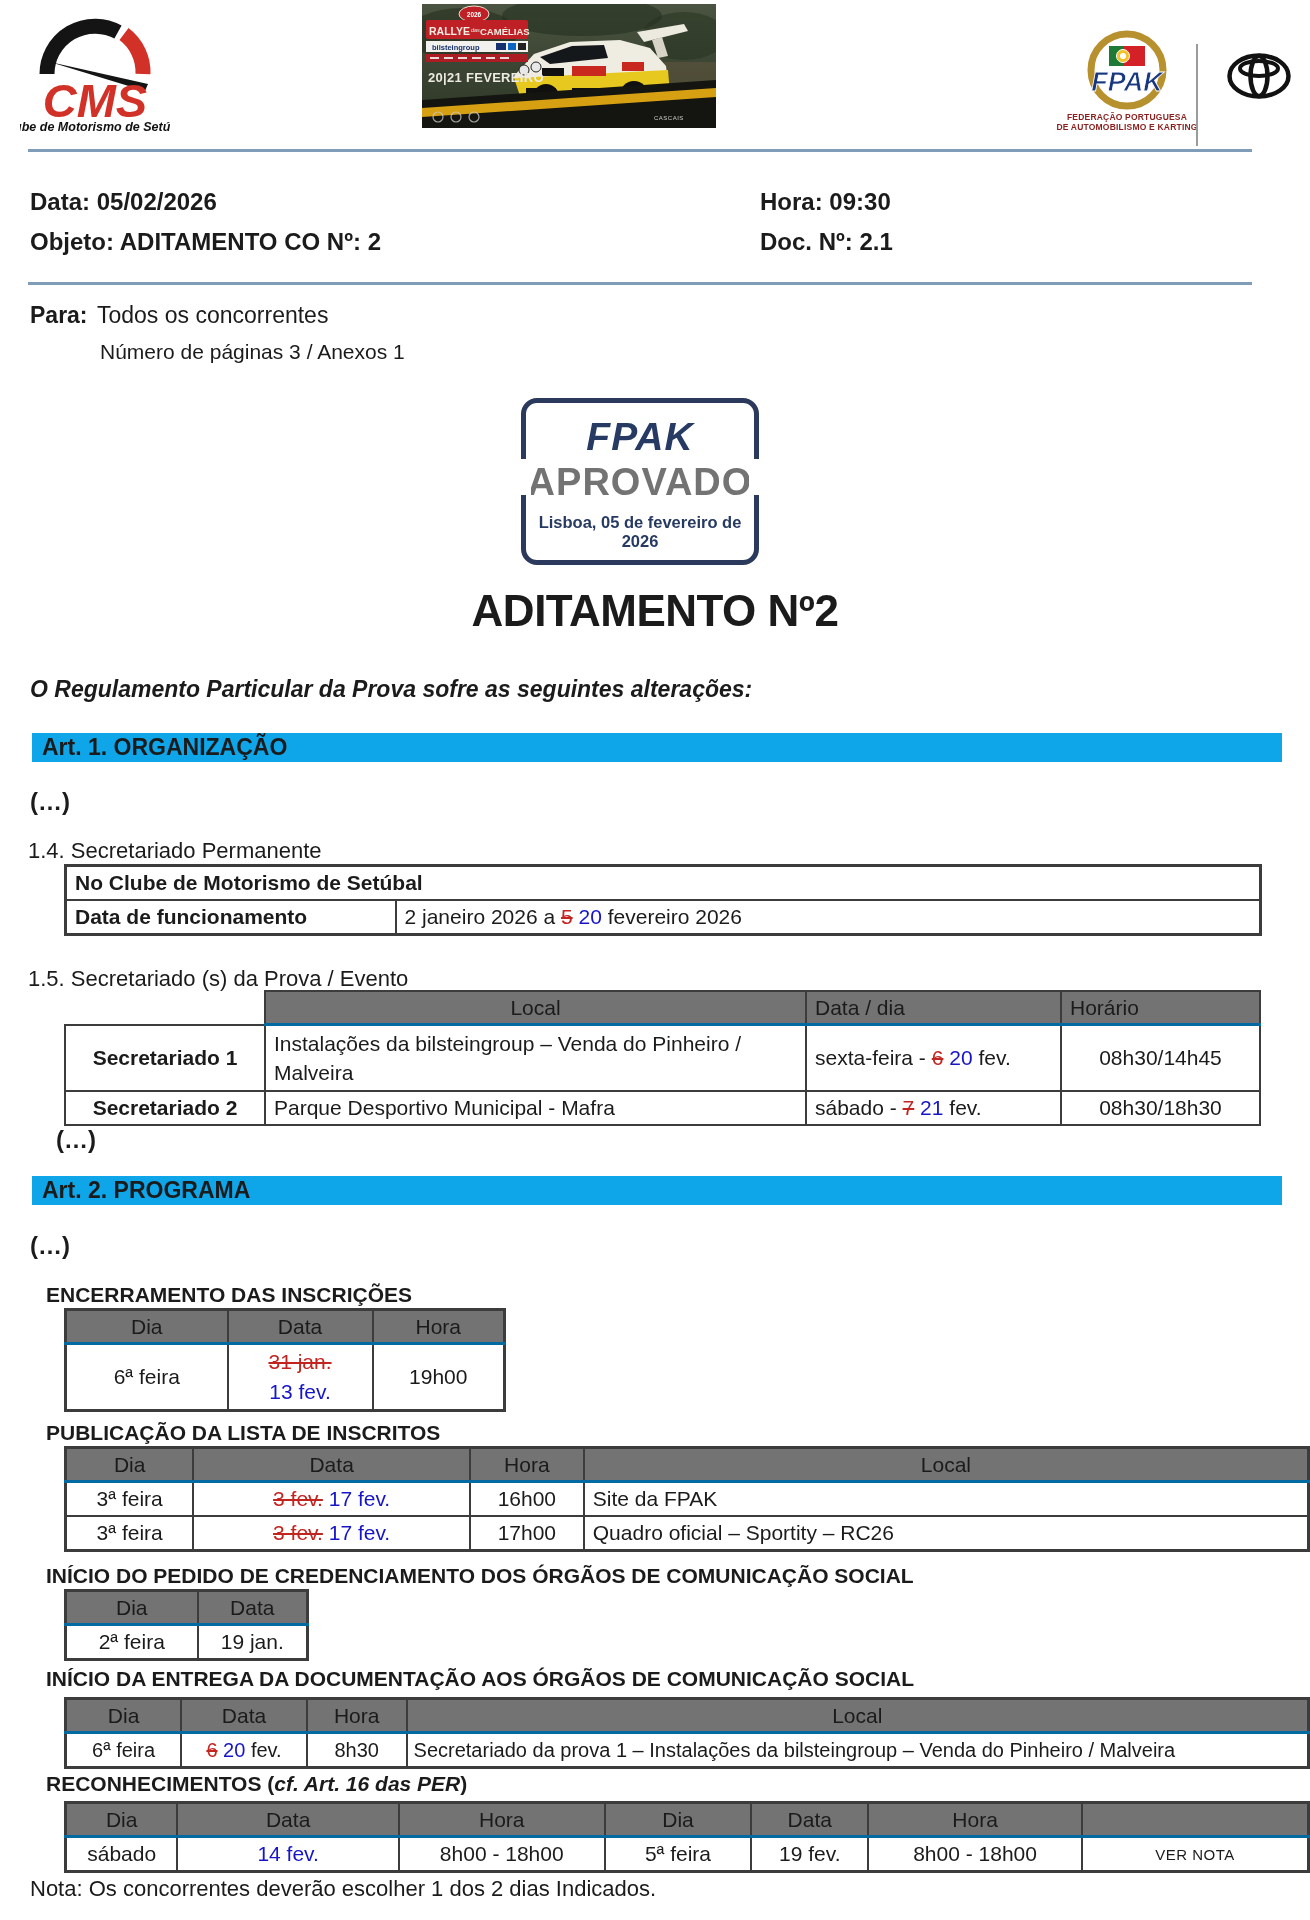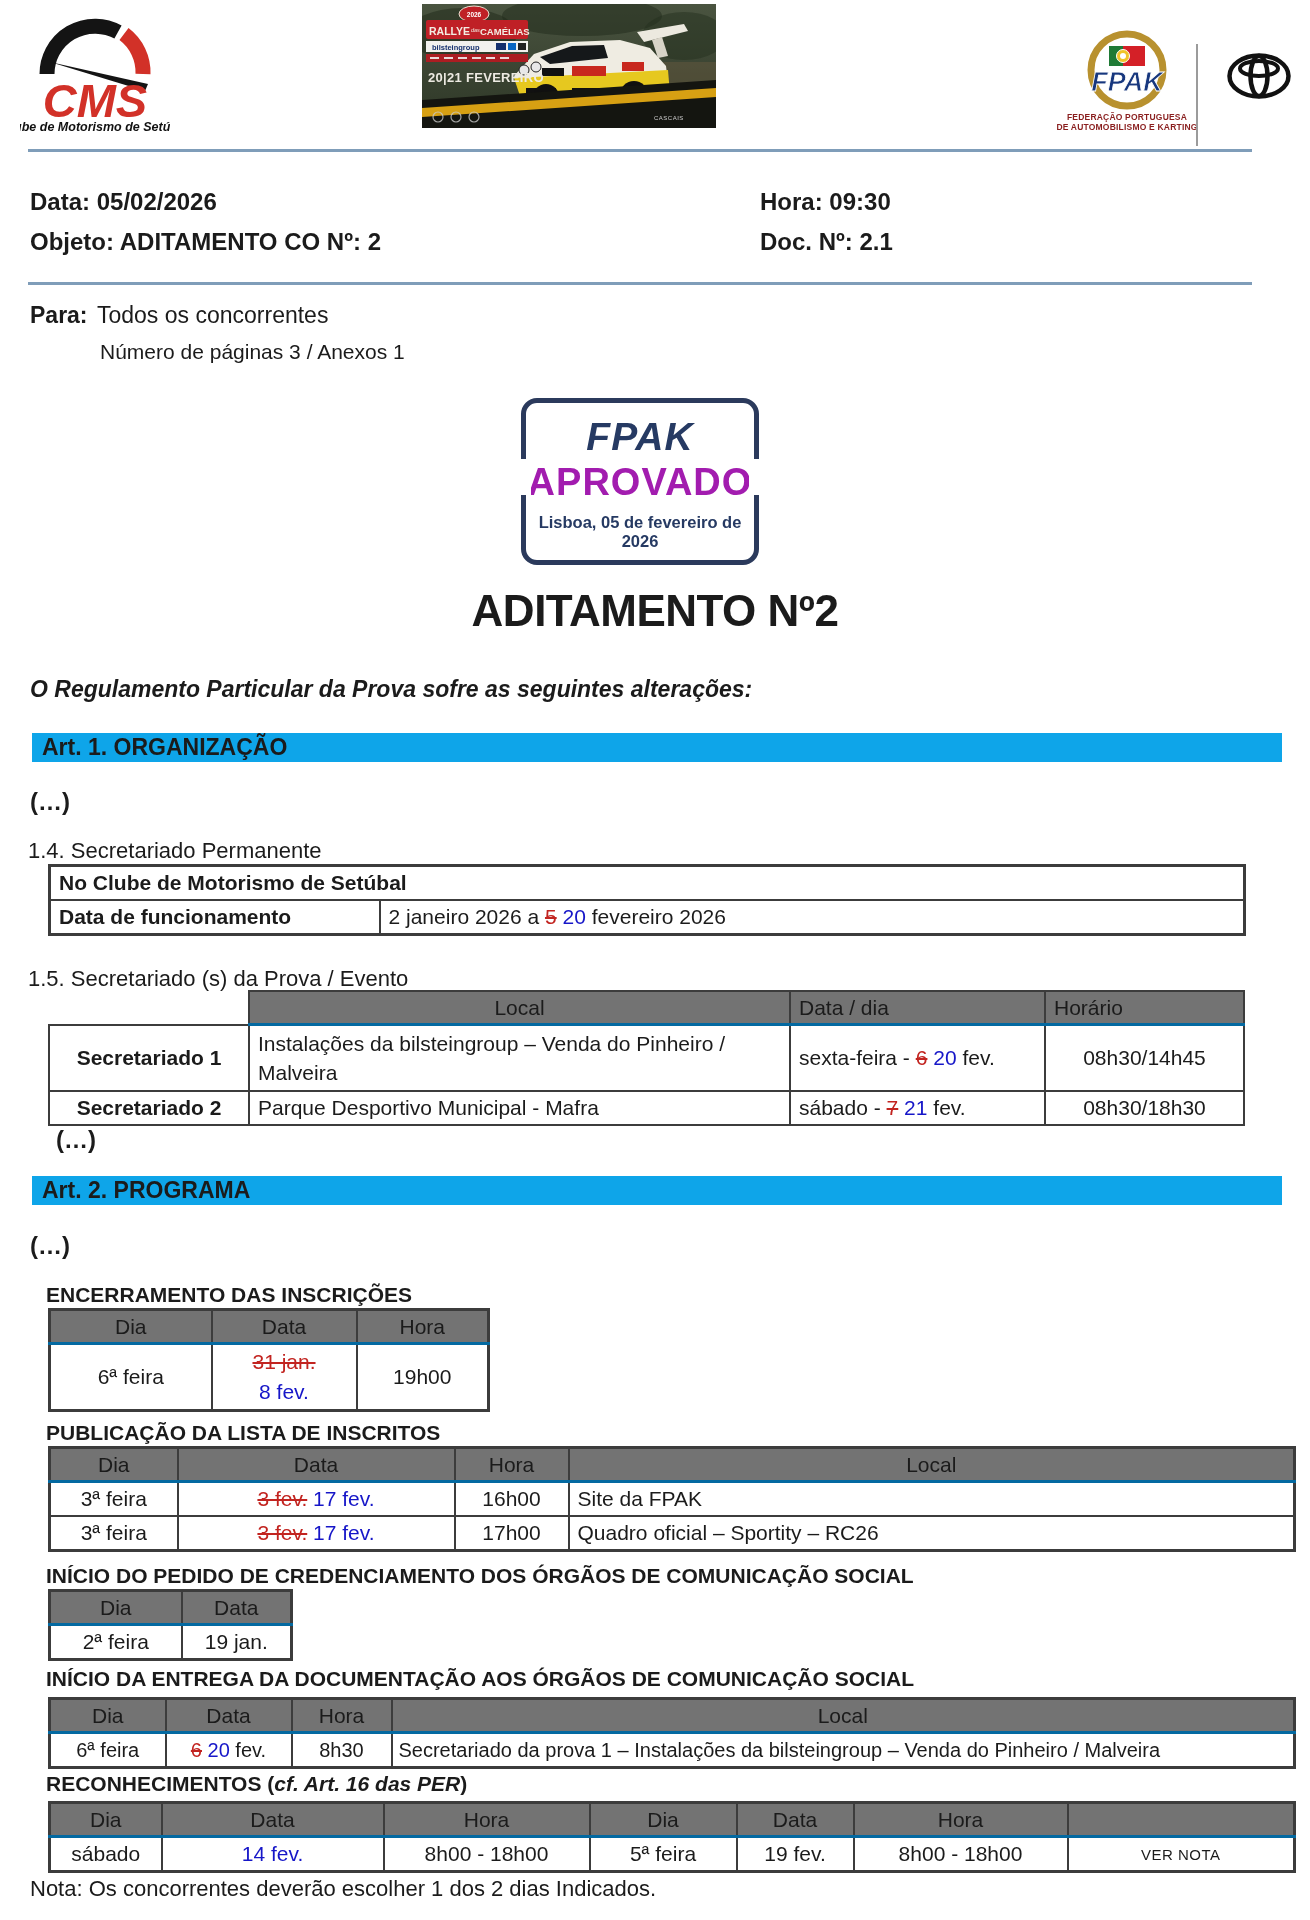--- a/index.html
+++ b/index.html
@@ -14,34 +14,34 @@
   .meta{font-size:24px;font-weight:bold;white-space:nowrap;}
   .para-label{font-size:23px;font-weight:bold;}
   .para-value{font-size:23px;}
   .pages{font-size:21px;}
 
   
   .stamp{width:228px;height:157px;border:5px solid #2b3a5c;border-radius:16px;text-align:center;}
   .stamp .gap{position:absolute;width:14px;height:36px;background:#fff;top:56px;}
   .stamp .gap.gl{left:-9px;} .stamp .gap.gr{right:-9px;}
   .stamp-fpak{margin-top:12px;font-size:39px;font-style:italic;font-weight:800;color:#263a63;letter-spacing:1px;}
-  .stamp-aprovado{margin-top:2px;font-size:38px;font-weight:800;color:#a21caf;letter-spacing:1px;}
+  .stamp-aprovado{margin-top:2px;font-size:38px;font-weight:800;color:#737373;letter-spacing:1px;}
   .stamp-date{margin-top:9px;font-size:16.5px;font-weight:800;color:#263a63;}
 
   .doc-title{width:100%;text-align:center;font-size:44px;font-weight:800;letter-spacing:-0.5px;}
   .intro{font-size:23px;font-weight:bold;font-style:italic;}
   .artbar{width:1250px;height:29px;line-height:29px;background:#0ea5e9;padding-left:10px;
           font-size:23px;font-weight:bold;box-sizing:border-box;}
   .ellipsis{font-size:24px;font-weight:bold;}
   .sec-title{font-size:22px;font-weight:normal;white-space:nowrap;}
   .tbl-title{font-size:21px;font-weight:bold;white-space:nowrap;}
   .tbl-title .it{font-style:italic;}
 
   
-  table.doc{border-collapse:collapse;table-layout:fixed;font-size:21px;color:#1b1b1b;border:3px solid #3c3c3c;}
+  table.doc{border-collapse:collapse;table-layout:fixed;font-size:21px;color:#1b1b1b;border:3px solid #3c3c3c;margin-left:16px;}
   table.doc td,table.doc th{border:2px solid #3c3c3c;text-align:center;vertical-align:middle;
         padding:0 8px;overflow:hidden;white-space:nowrap;font-weight:normal;}
   table.doc th{background:#737373;height:31px;border-bottom:3px solid #0369a1;}
   table.doc td{height:32px;}
   .left{text-align:left !important;}
   .bold{font-weight:bold !important;}
   .removed{color:#c22420;text-decoration:line-through;}
   .added{color:#1616c8;}
   .blk{display:block;line-height:30px;}
   table.noborder{border:none;}
@@ -255,21 +255,21 @@
     <tbody>
         <tr>
       <th>Dia</th>
       <th>Data</th>
       <th>Hora</th>
     </tr>
     <tr>
       <td style="height:64px;">6ª feira</td>
       <td style="height:64px;">
         <span class="removed blk">31 jan.</span>
-        <span class="added blk">8 fev.</span>
+        <span class="added blk">13 fev.</span>
       </td>
       <td style="height:64px;">19h00</td>
     </tr>
   </tbody>
     </table>
 
   <div class="abs tbl-title" style="left:46px;top:1421px;">PUBLICAÇÃO DA LISTA DE INSCRITOS</div>
   <table class="abs doc" style="left:48px;top:1446px;">
     <colgroup>
         <col style="width:128px">

